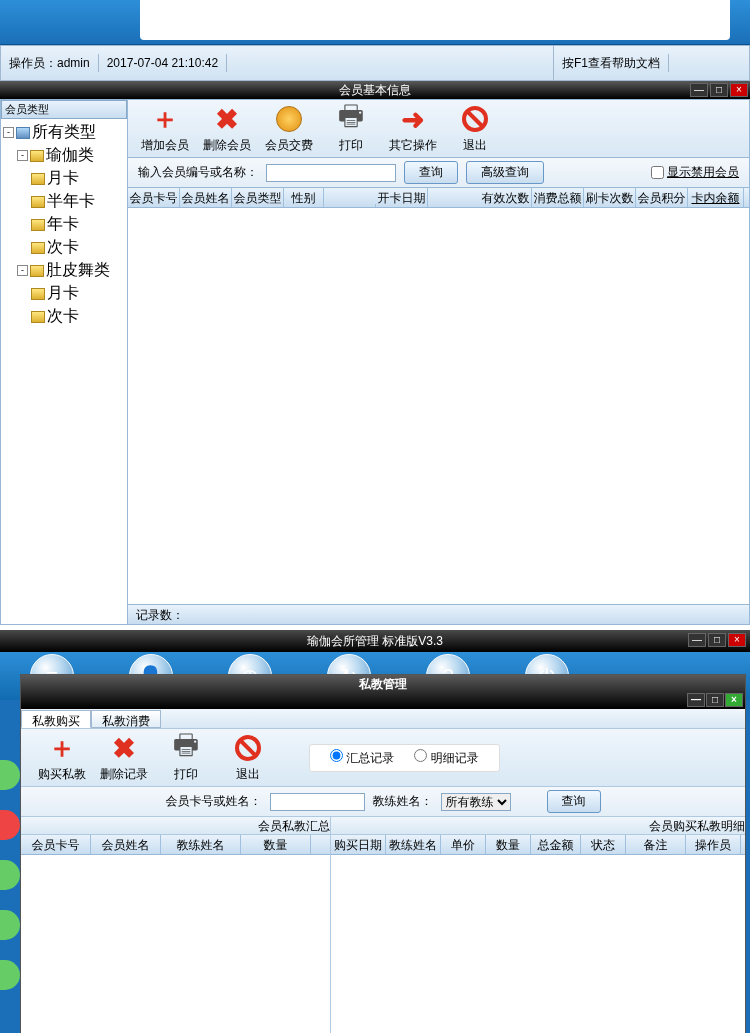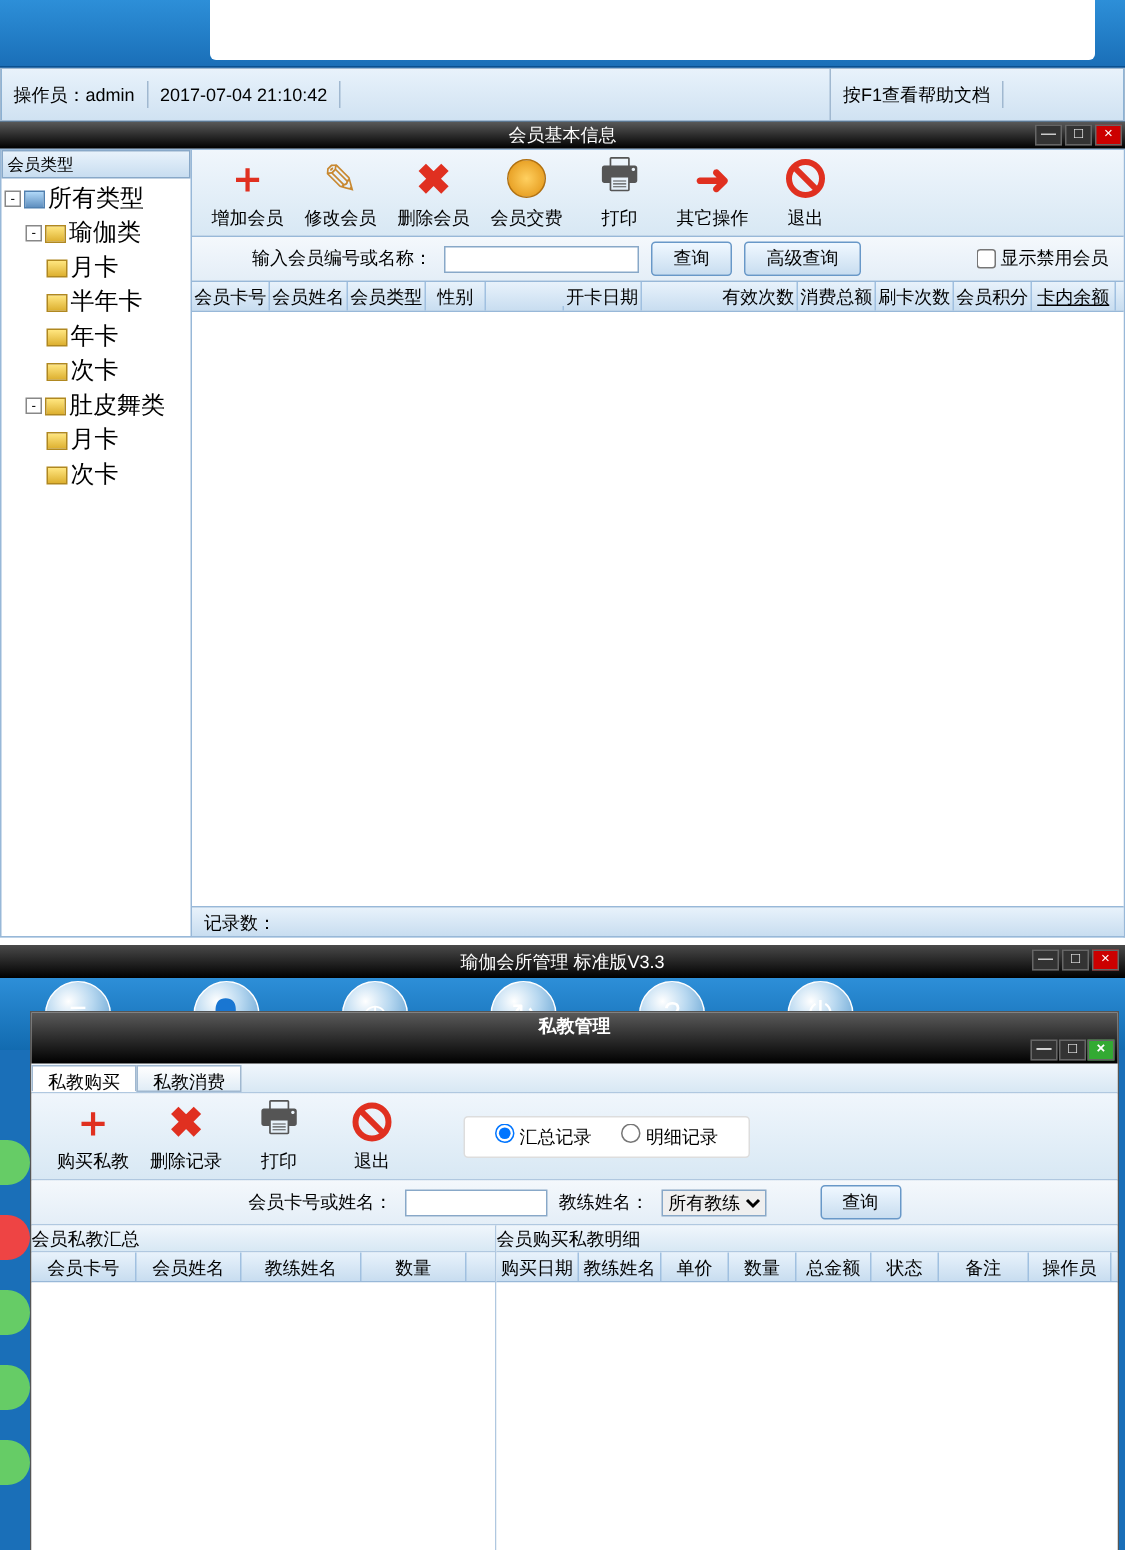--- a/index.html
+++ b/index.html
@@ -49,21 +49,21 @@
 .coin-icon { width: 26px; height: 26px; border-radius: 50%; background: radial-gradient(#ffd060, #e09010); border: 1px solid #b07010; }
 .print-icon::before { content: "🖶"; color: #555; }
 .arrow-icon { color: #e03020; font-weight: bold; }
 .forbid-icon { width: 26px; height: 26px; border-radius: 50%; border: 4px solid #e03020; position: relative; }
 .forbid-icon::after { content: ""; position: absolute; width: 22px; height: 4px; background: #e03020; top: 7px; left: -2px; transform: rotate(45deg); }
 
 
 .search-bar { height: 30px; background: linear-gradient(#f4f8fc, #e4eef7); display: flex; align-items: center; padding: 0 10px; gap: 8px; border-bottom: 1px solid #98b8d8; }
 .search-bar input[type=text] { width: 130px; height: 18px; border: 1px solid #88a8c8; }
 .btn { padding: 2px 14px; background: linear-gradient(#f0f8ff, #c8ddf0); border: 1px solid #6898c8; border-radius: 3px; cursor: pointer; }
-.check { display: flex; align-items: center; gap: 3px; }
+.check { display: flex; align-items: center; gap: 3px; text-decoration: underline; }
 
 
 .col-hdr { height: 20px; background: linear-gradient(#e8f2fb, #c8ddf0); display: flex; border-bottom: 1px solid #98b8d8; }
 .col { border-right: 1px solid #a0c0e0; text-align: center; line-height: 20px; font-size: 12px; }
 .grid-body { flex: 1; background: #fff; }
 .footer-row { height: 20px; background: linear-gradient(#e8f2fb, #c8ddf0); border-top: 1px solid #98b8d8; padding-left: 8px; line-height: 20px; }
 
 
 .gap { height: 5px; background: #fff; }
 .app2 { position: relative; }
@@ -77,21 +77,21 @@
 .tab-row { height: 20px; background: linear-gradient(#f0f6fc,#d8e8f4); display: flex; border-bottom: 1px solid #b0c8e0; }
 .tab { padding: 2px 10px; border: 1px solid #a0b8d0; background: linear-gradient(#fff,#e0ecf6); cursor: pointer; margin-top: 1px; }
 .tab.active { background: #fff; border-bottom: 1px solid #fff; }
 .inner-toolbar { height: 58px; background: linear-gradient(#f0f6fc,#d8e8f4); display: flex; align-items: center; padding-left: 10px; border-bottom: 1px solid #b0c8e0; }
 .radio-group { display: flex; gap: 20px; margin-left: 30px; border: 1px solid #ddd; background: #fff; padding: 4px 20px; border-radius: 3px; }
 .search-bar2 { height: 30px; background: linear-gradient(#f4f8fc,#e4eef7); display: flex; align-items: center; justify-content: center; gap: 8px; border-bottom: 1px solid #b0c8e0; }
 .search-bar2 select { height: 18px; border: 1px solid #88a8c8; }
 .split-hdr { display: flex; }
 .split-left { width: 310px; border-right: 1px solid #b0c8e0; }
 .split-right { flex: 1; }
-.sect-hdr { height: 18px; background: linear-gradient(#f0f6fc,#d8e8f4); text-align: left; line-height: 18px; border-bottom: 1px solid #b0c8e0; }
+.sect-hdr { height: 18px; background: linear-gradient(#f0f6fc,#d8e8f4); text-align: right; line-height: 18px; border-bottom: 1px solid #b0c8e0; }
 .grid2 { height: 230px; background: #fff; }
 
 
 .side-pills { position: absolute; left: 0; top: 130px; }
 .pill { width: 20px; height: 30px; border-radius: 0 15px 15px 0; margin-bottom: 20px; }
 </style>
 </head>
 <body>
 
 <div class="top-area">
@@ -178,24 +178,20 @@
   </div>
 
   <div class="right-panel">
 
     <div class="toolbar">
       <div class="tb-btn">
           <div class="tb-icon plus-icon">＋</div>
           <div class="tb-label">增加会员</div>
         </div>
       <div class="tb-btn">
-          <div class="tb-icon brush-icon"></div>
-          <div class="tb-label">修改会员</div>
-        </div>
-      <div class="tb-btn">
           <div class="tb-icon x-icon">✖</div>
           <div class="tb-label">删除会员</div>
         </div>
       <div class="tb-btn">
           <div class="tb-icon">
             <div class="coin-icon"></div>
           </div>
           <div class="tb-label">会员交费</div>
         </div>
       <div class="tb-btn">
@@ -208,21 +204,21 @@
         </div>
       <div class="tb-btn">
           <div class="tb-icon">
             <div class="forbid-icon"></div>
           </div>
           <div class="tb-label">退出</div>
         </div>
     </div>
 
     <div class="search-bar">
-      <span style="margin-left:30px">输入会员编号或名称：</span>
+      <span style="">输入会员编号或名称：</span>
       <input type="text" style="">
       <button class="btn">查询</button>
       <button class="btn">高级查询</button>
       <span style="flex:1"></span>
       <label class="check">
           <input type="checkbox" style="">
           <span>显示禁用会员</span>
         </label>
     </div>
 

